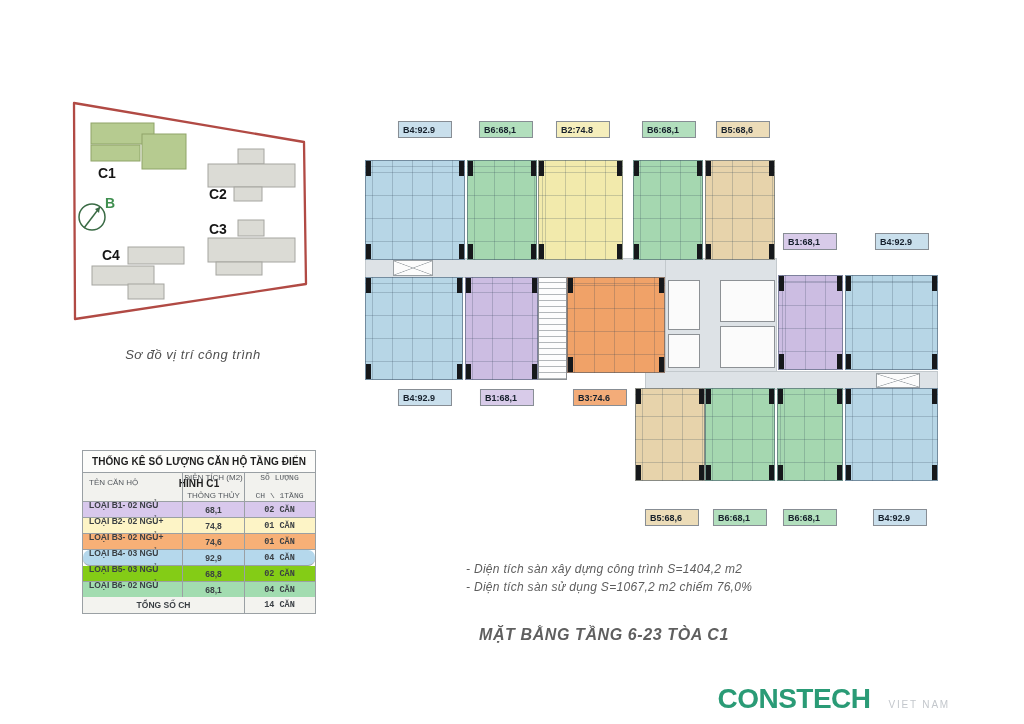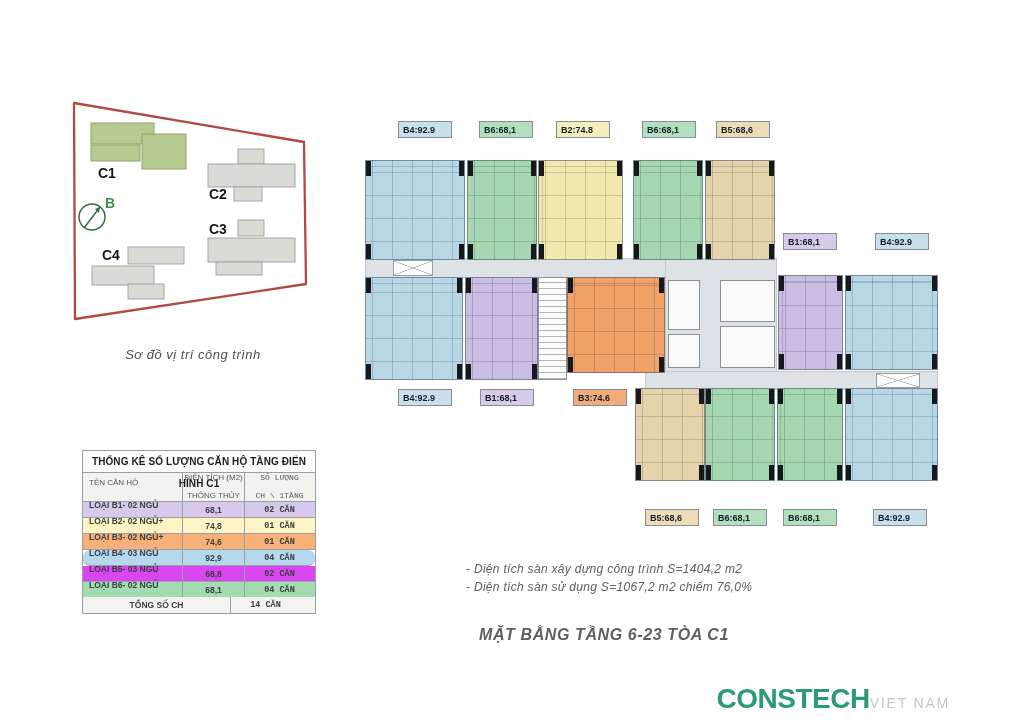--- a/index.html
+++ b/index.html
@@ -40,30 +40,30 @@
   .t-row{display:flex;border-bottom:1px solid #9aa0a4;}
   .t-row:last-child{border-bottom:none;}
   .t-c1{width:100px;padding:0 0 10px 6px;box-sizing:border-box;border-right:1px solid #9aa0a4;
         display:flex;align-items:center;}
   .t-c2{width:61px;border-right:1px solid #9aa0a4;display:flex;align-items:center;justify-content:center;}
   .t-c3{width:69px;display:flex;align-items:center;justify-content:center;font-family:Liberation Mono, monospace;}
   .t-head{background:#f2f2ee;color:#54595e;height:28px;font-size:8px;}
   .t-head .t-c2,.t-head .t-c3{text-align:center;white-space:pre-line;line-height:18px;}
   .t-data{height:15px;color:#3a3f44;font-weight:bold;font-size:8.5px;}
   .t-total{background:#f3f3ef;height:16px;color:#3a3f44;font-weight:bold;font-size:8.5px;}
-  .t-total .t-c1{width:148px;justify-content:center;padding:0;}
+  .t-total .t-c1{width:162px;justify-content:center;padding:0;}
 
   
   #notes{left:466px;top:560px;font-style:italic;font-size:12px;color:#5d5d5d;line-height:18px;
          letter-spacing:.3px;}
   #plan-title{left:479px;top:626px;font-style:italic;font-weight:bold;font-size:16px;
          color:#5f5f5f;letter-spacing:.6px;}
   #logo{right:74px;top:683px;}
   #logo .brand{font-size:28px;font-weight:bold;color:#2a9b76;letter-spacing:-.5px;}
-  #logo .country{font-size:14px;color:#c3c7cc;letter-spacing:1.8px;margin-left:0;}
+  #logo .country{font-size:10px;color:#c3c7cc;letter-spacing:1.8px;margin-left:18px;}
 </style>
 </head>
 <body>
 
 <div class="canvas">
 
   <svg class="abs" style="left:58px;top:92px" width="270" height="255" viewBox="0 0 270 255">
     <polygon points="16,11 246,50 248,192 17,227" fill="none" stroke="#b14a44" stroke-width="2.3" stroke-linejoin="round"></polygon>
     <g fill="#b6cb90" stroke="#8fa468" stroke-width="1">
       <rect x="33" y="31" width="63" height="21"></rect>
@@ -162,21 +162,21 @@
         <div class="t-row t-data" style="background-color: rgb(247, 176, 119);">
           <div class="t-c1">LOẠI B3- 02 NGỦ+</div>
           <div class="t-c2">74,6</div>
           <div class="t-c3">01 CĂN</div>
         </div>
         <div class="t-row t-data" style="background-color: rgb(181, 216, 236); border-radius: 7px;">
           <div class="t-c1">LOẠI B4- 03 NGỦ</div>
           <div class="t-c2">92,9</div>
           <div class="t-c3">04 CĂN</div>
         </div>
-        <div class="t-row t-data" style="background-color: #d946ef;">
+        <div class="t-row t-data" style="background-color: #84cc16;">
           <div class="t-c1">LOẠI B5- 03 NGỦ</div>
           <div class="t-c2">68,8</div>
           <div class="t-c3">02 CĂN</div>
         </div>
         <div class="t-row t-data" style="background-color: rgb(162, 220, 176);">
           <div class="t-c1">LOẠI B6- 02 NGỦ</div>
           <div class="t-c2">68,1</div>
           <div class="t-c3">04 CĂN</div>
         </div>
       </div>

